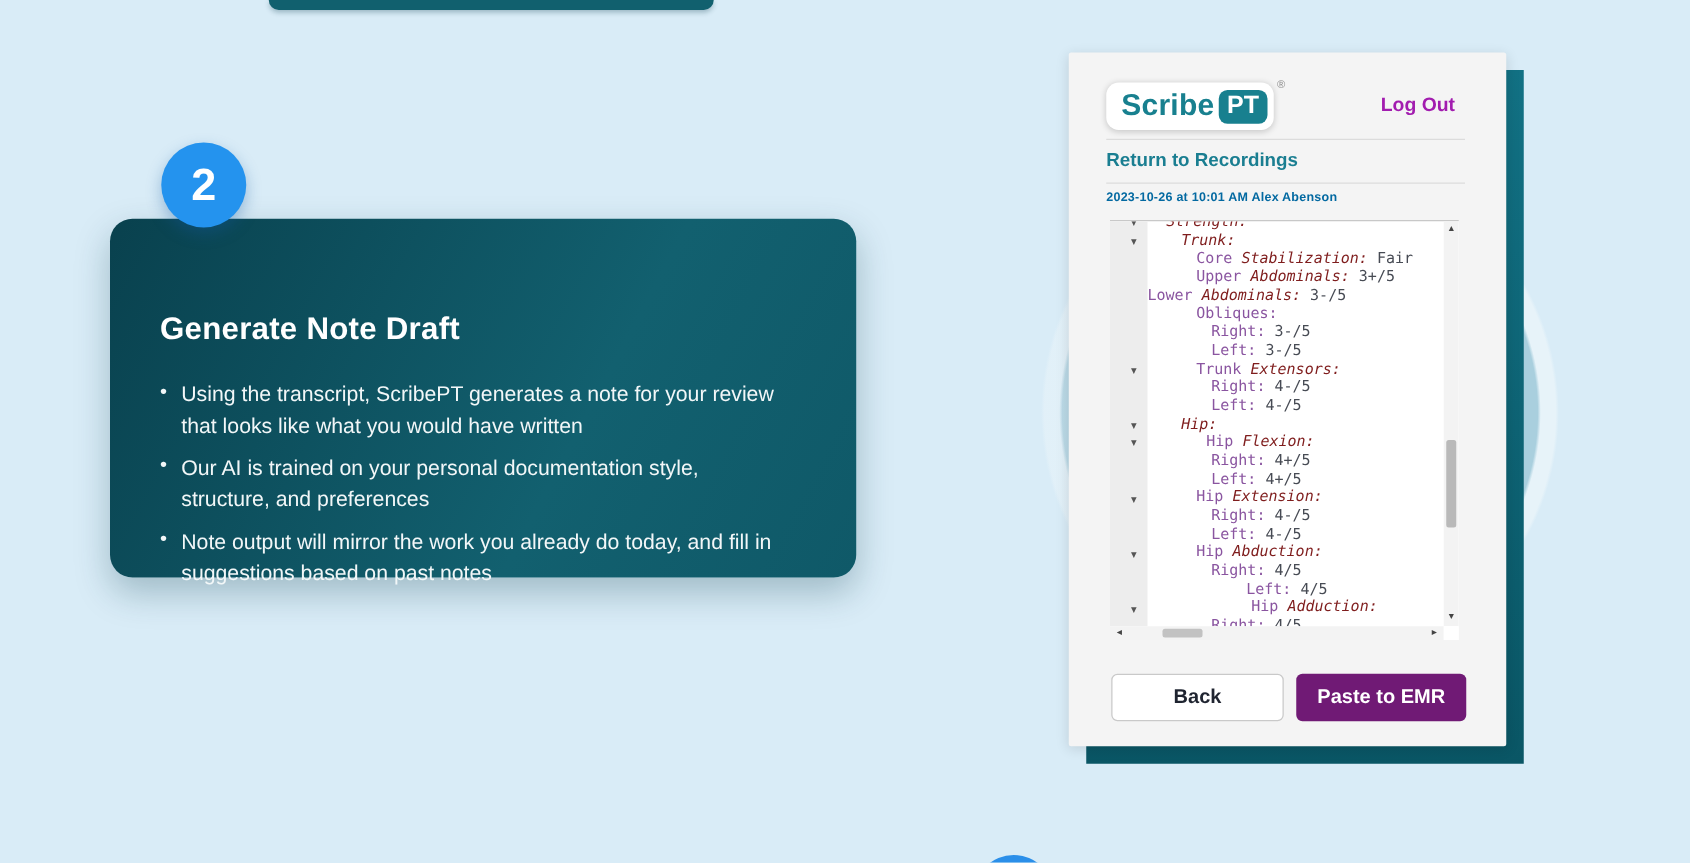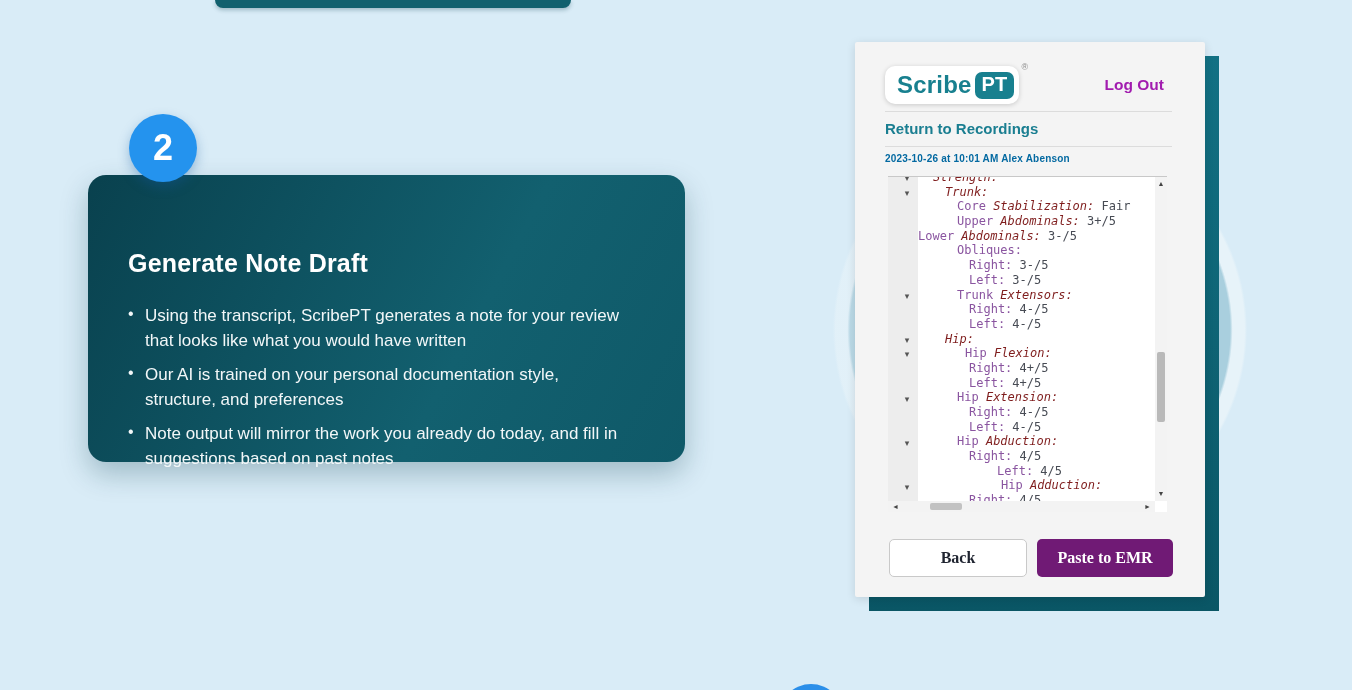--- a/index.html
+++ b/index.html
@@ -125,21 +125,21 @@
   .hthumb { position:absolute; left:42px; top:2px; width:32px; height:7px; background:#c2c2c2; border-radius:2px; cursor:pointer; }
   .harrow { position:absolute; color:#444; font-size:7px; top:2px; line-height:8px; cursor:pointer; }
   .ha-left { left:4px; } .ha-right { right:4px; }
   .scroll-corner { position:absolute; right:0; bottom:0; width:12px; height:11px; background:#ffffff; }
 
   
   .btn-row { position:absolute; left:34px; top:497px; display:flex; gap:10px; }
   .btn {
     height:38px; border-radius:5px; font-size:16px; font-weight:bold;
     display:flex; align-items:center; justify-content:center; cursor:pointer;
-    font-family:Liberation Serif, serif;
+    font-family:Liberation Sans, sans-serif;
   }
   .btn-back { width:138px; background:#ffffff; border:1px solid #c9c9c9; color:#1f2430; }
   .btn-paste { width:136px; background:#701a75; border:none; color:#ffffff; }
 </style>
 </head>
 <body>
 
 <div id="stage">
 
   <div class="bg-ring"></div>

